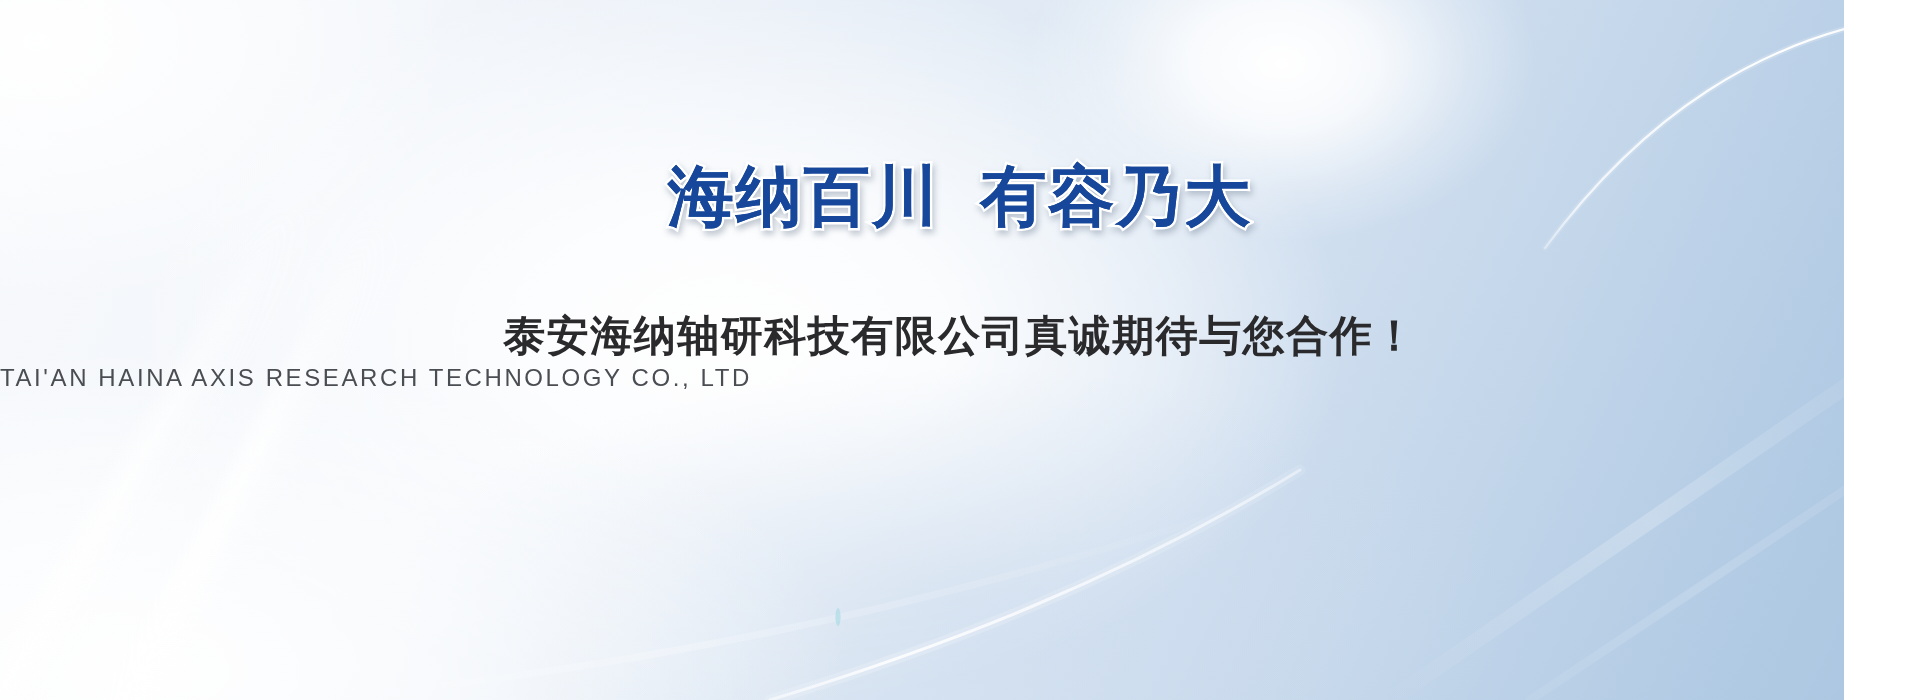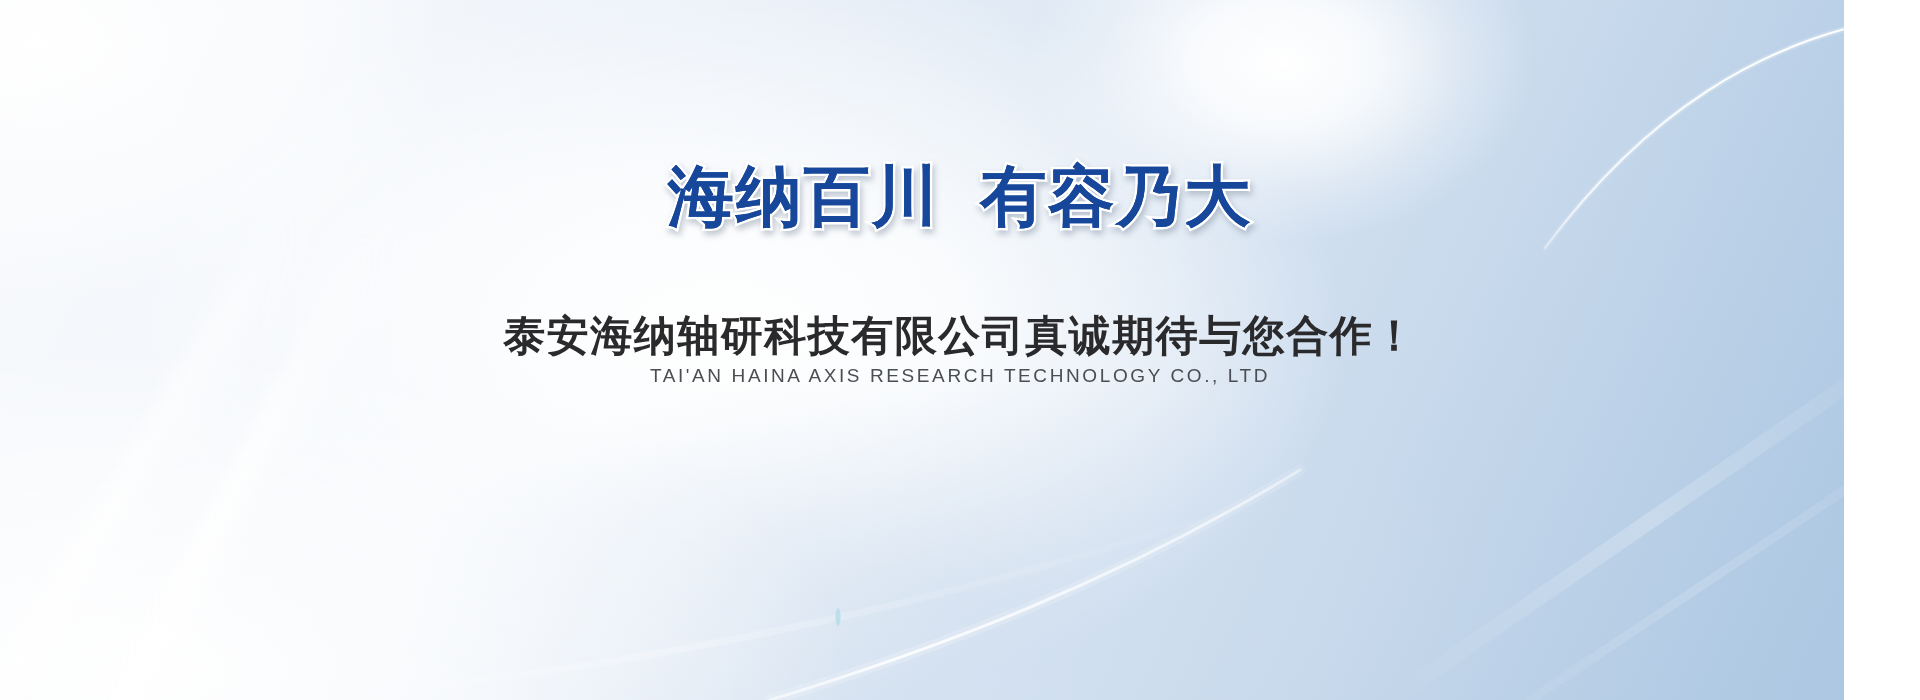--- a/index.html
+++ b/index.html
@@ -170,22 +170,21 @@
     letter-spacing: 1.5px;
     color: #2a2a2c;
     margin-top: 7px;
   }
 
   .subtitle-en {
     position: absolute;
     left: 0;
     right: 0;
     top: 366px;
-    text-align: center;
-    font-size: 19px;
+    font-size: 24px;
     line-height: 1;
     font-weight: normal;
     letter-spacing: 2.6px;
     color: #4a4d52;
   }
 </style>
 </head>
 <body>
 
 <div class="banner">

